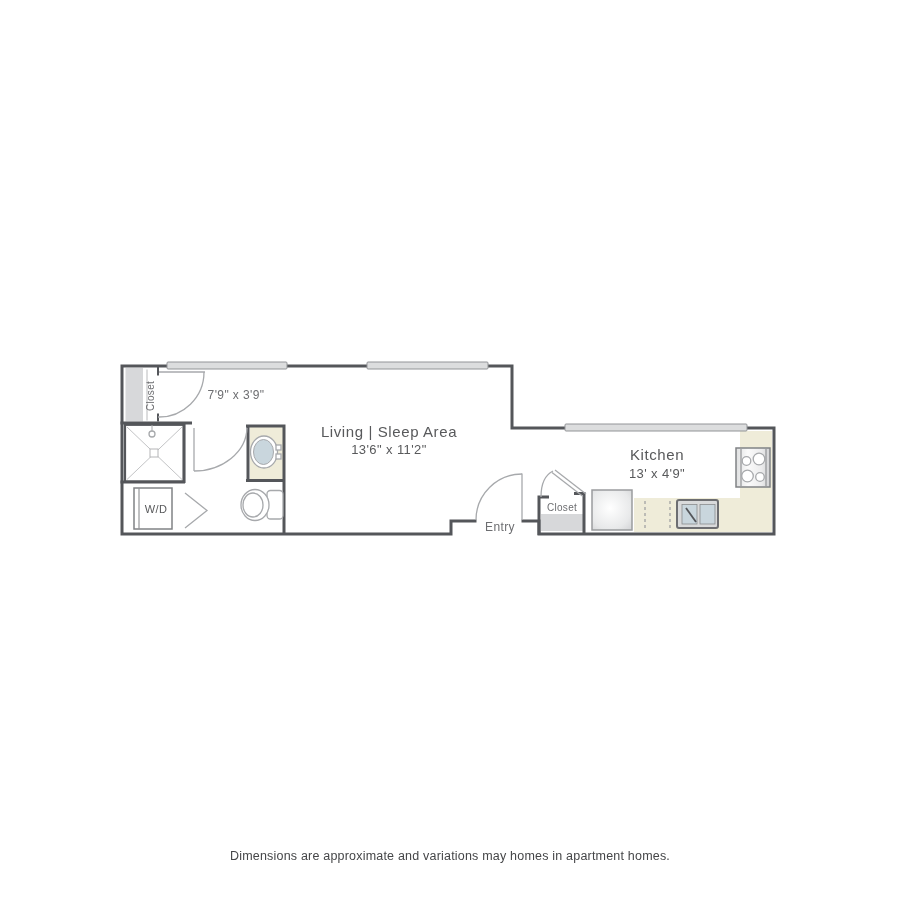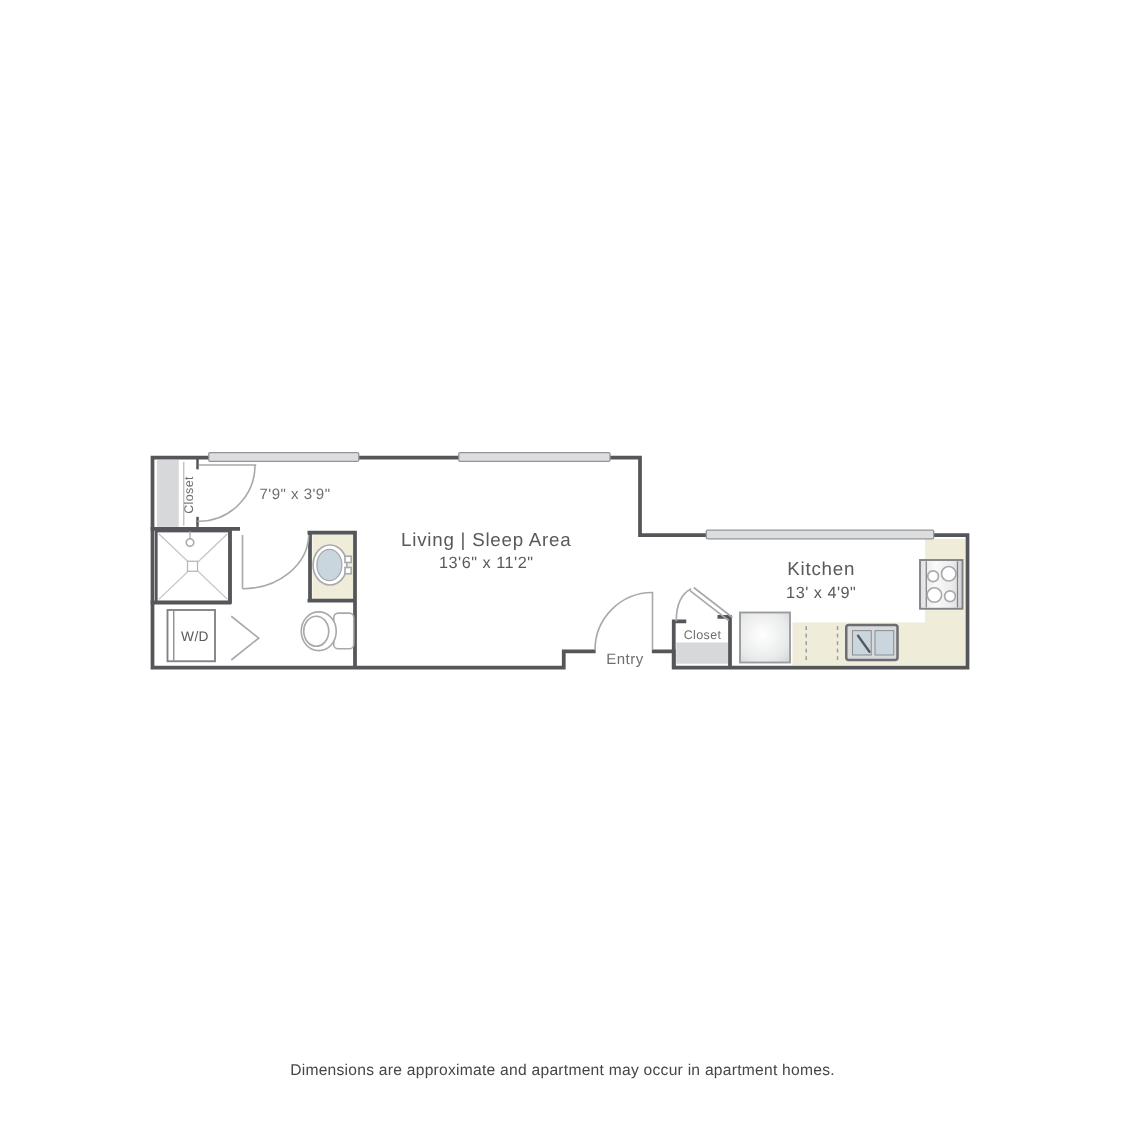--- a/index.html
+++ b/index.html
@@ -176,14 +176,14 @@
     <text class="small-lbl" transform="translate(154,396) rotate(-90)">Closet</text>
     <text class="lbl" x="236" y="399">7'9" x 3'9"</text>
     <text class="room-lbl" x="389" y="437">Living | Sleep Area</text>
     <text class="room-dim" x="389" y="454">13'6" x 11'2"</text>
     <text class="room-lbl" x="657" y="460">Kitchen</text>
     <text class="room-dim" x="657" y="478">13' x 4'9"</text>
     <text class="lbl" x="500" y="531">Entry</text>
     <text class="small-lbl" x="562" y="511">Closet</text>
   </svg>
 
-  <div class="footer">Dimensions are approximate and apartment may occur in apartment homes.</div>
+  <div class="footer">Dimensions are approximate and variations may homes in apartment homes.</div>
 </div>
 
 </body></html>

